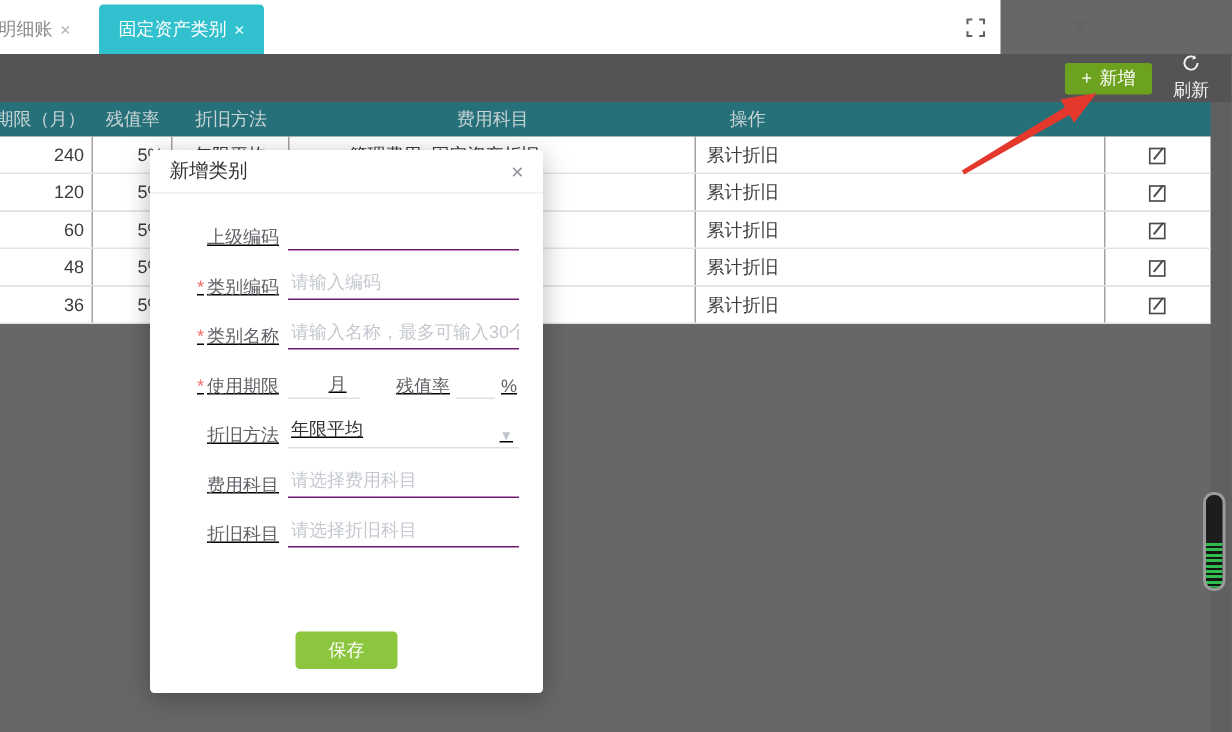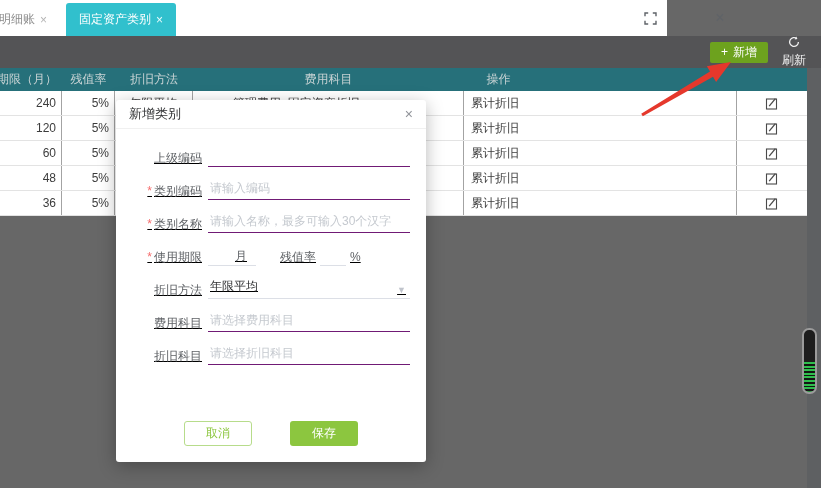--- a/index.html
+++ b/index.html
@@ -85,21 +85,21 @@
     border:2px solid #9b9b9b; border-radius:7px;
     background:
       linear-gradient(#1d1d1d,#1d1d1d) top/100% 52% no-repeat,
       repeating-linear-gradient(to bottom,#2fbe4d 0 2px,#141414 2px 3.6px) bottom/100% 48% no-repeat,
       #141414;
     z-index:30;
   }
 
   
   .modal {
-    position:absolute; left:116px; top:100px; width:310px; height:362px;
+    position:absolute; left:100px; top:100px; width:262px; height:362px;
     background:#ffffff; border-radius:3px;
     box-shadow:0 4px 18px rgba(0,0,0,0.28); z-index:10;
   }
   .m-head {
     height:29px; border-bottom:1px solid #f0f0f0;
     display:flex; align-items:center; padding:0 13px;
     font-size:13px; color:#303133;
   }
   .m-close {
     margin-left:auto; color:#909399; font-size:14px; cursor:pointer; line-height:1;
@@ -333,20 +333,19 @@
       <span class="fline"><input placeholder="请选择费用科目" style=""></span>
     </div>
 
     <div class="frow">
       <span class="flabel">折旧科目</span>
       <span class="fline"><input placeholder="请选择折旧科目" style=""></span>
     </div>
 
   </div>
   <div class="m-foot">
-    <button class="btn-cancel">取消</button>
     <button class="btn-save">保存</button>
   </div>
 </div>
 
 <svg class="arrow-layer" width="200" height="110">
   <polygon points="41.2,73.7 110.0,31.5 106.9,26.3 131,22 116.1,41.9 113.0,36.7 42.8,76.3" fill="#e5382c"></polygon>
 </svg>
 
 </body></html>

